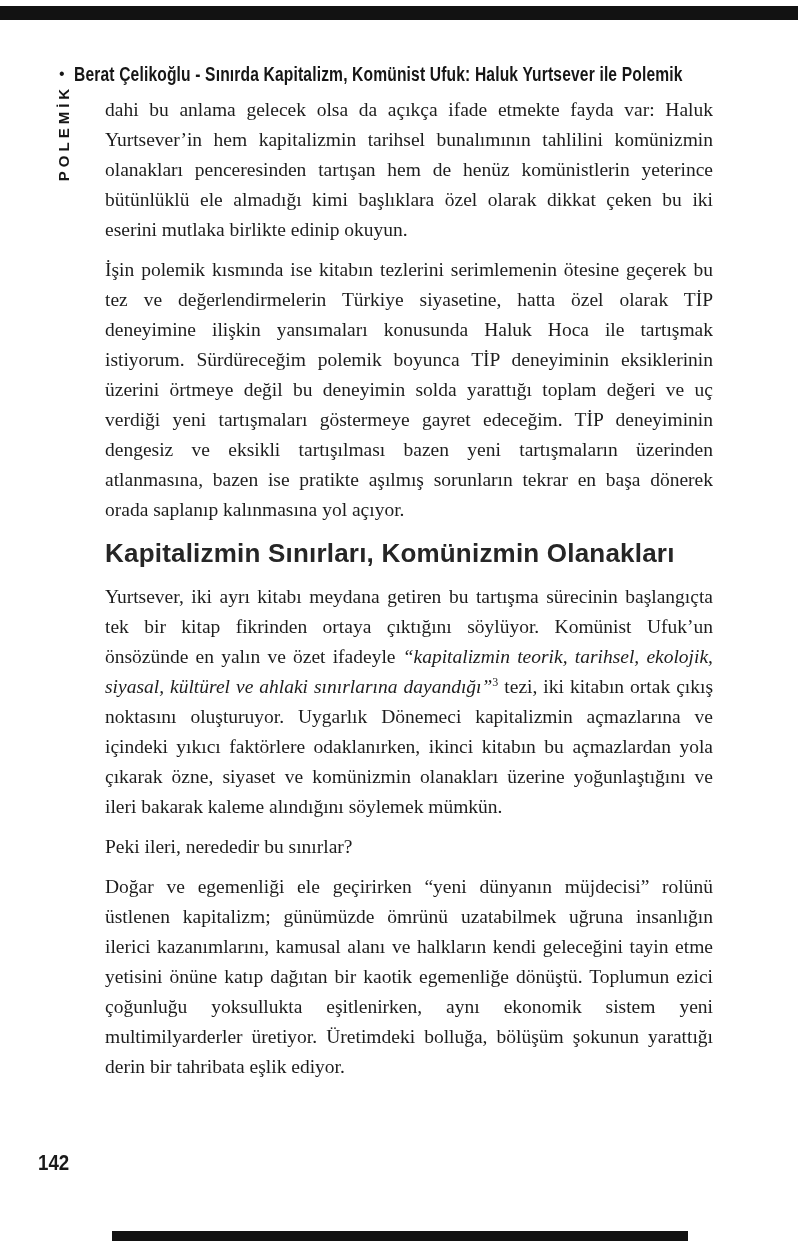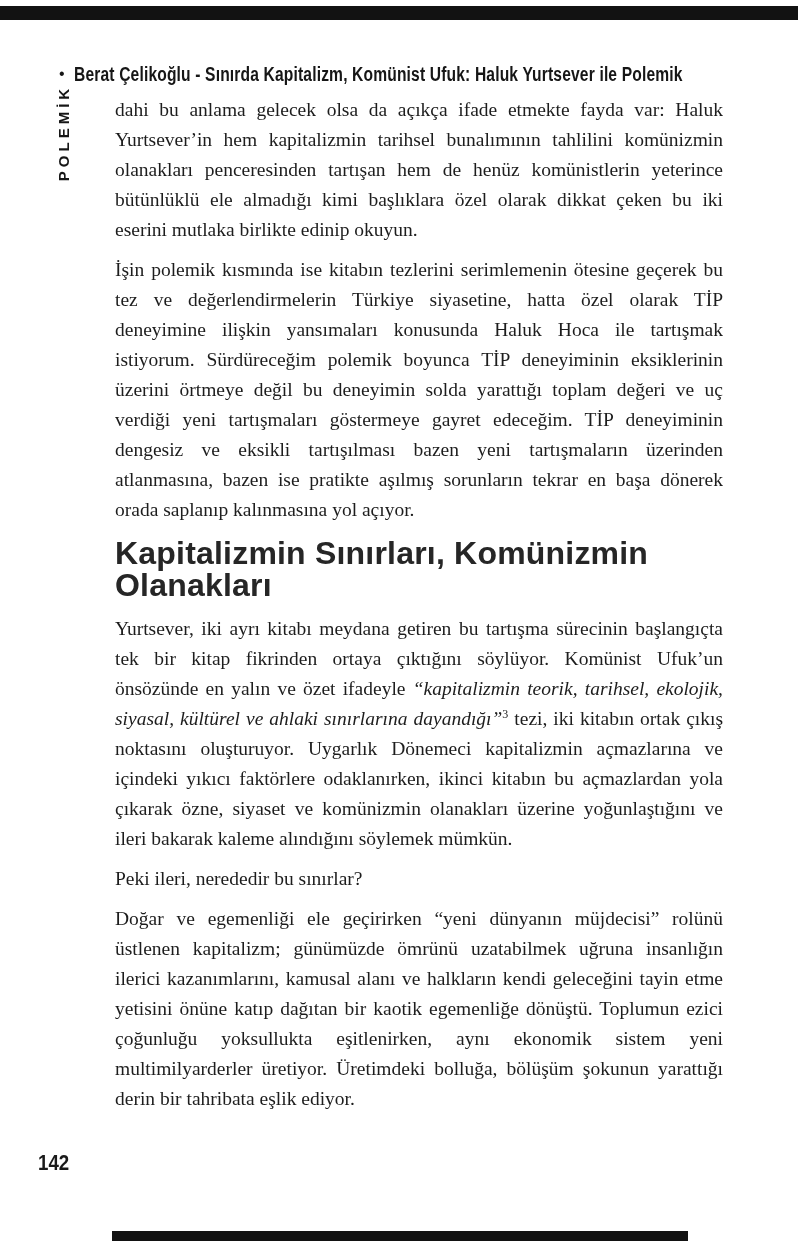--- a/index.html
+++ b/index.html
@@ -76,42 +76,42 @@
     font-size: 15px;
     letter-spacing: 4px;
     color: #161616;
     white-space: nowrap;
   }
 
   
   .article-body {
     position: absolute;
     top: 95px;
-    left: 115px;
+    left: 105px;
     width: 608px;
     color: #1d1d1d;
   }
   .body-para {
     font-family: "Liberation Serif", serif;
     font-size: 19.5px;
     line-height: 30px;
     text-align: justify;
     margin: 0 0 10px 0;
   }
   .body-para .italic {
     font-style: italic;
   }
   .body-para sup {
     font-size: 12px;
     line-height: 0;
   }
   .section-heading {
     font-family: "Liberation Sans", sans-serif;
     font-weight: 700;
-    font-size: 32px;
+    font-size: 26px;
     line-height: 32px;
     letter-spacing: 0.2px;
     color: #262626;
     margin: 12px 0 13px 0;
   }
 
   
   .page-number {
     position: absolute;
     top: 1150px;

